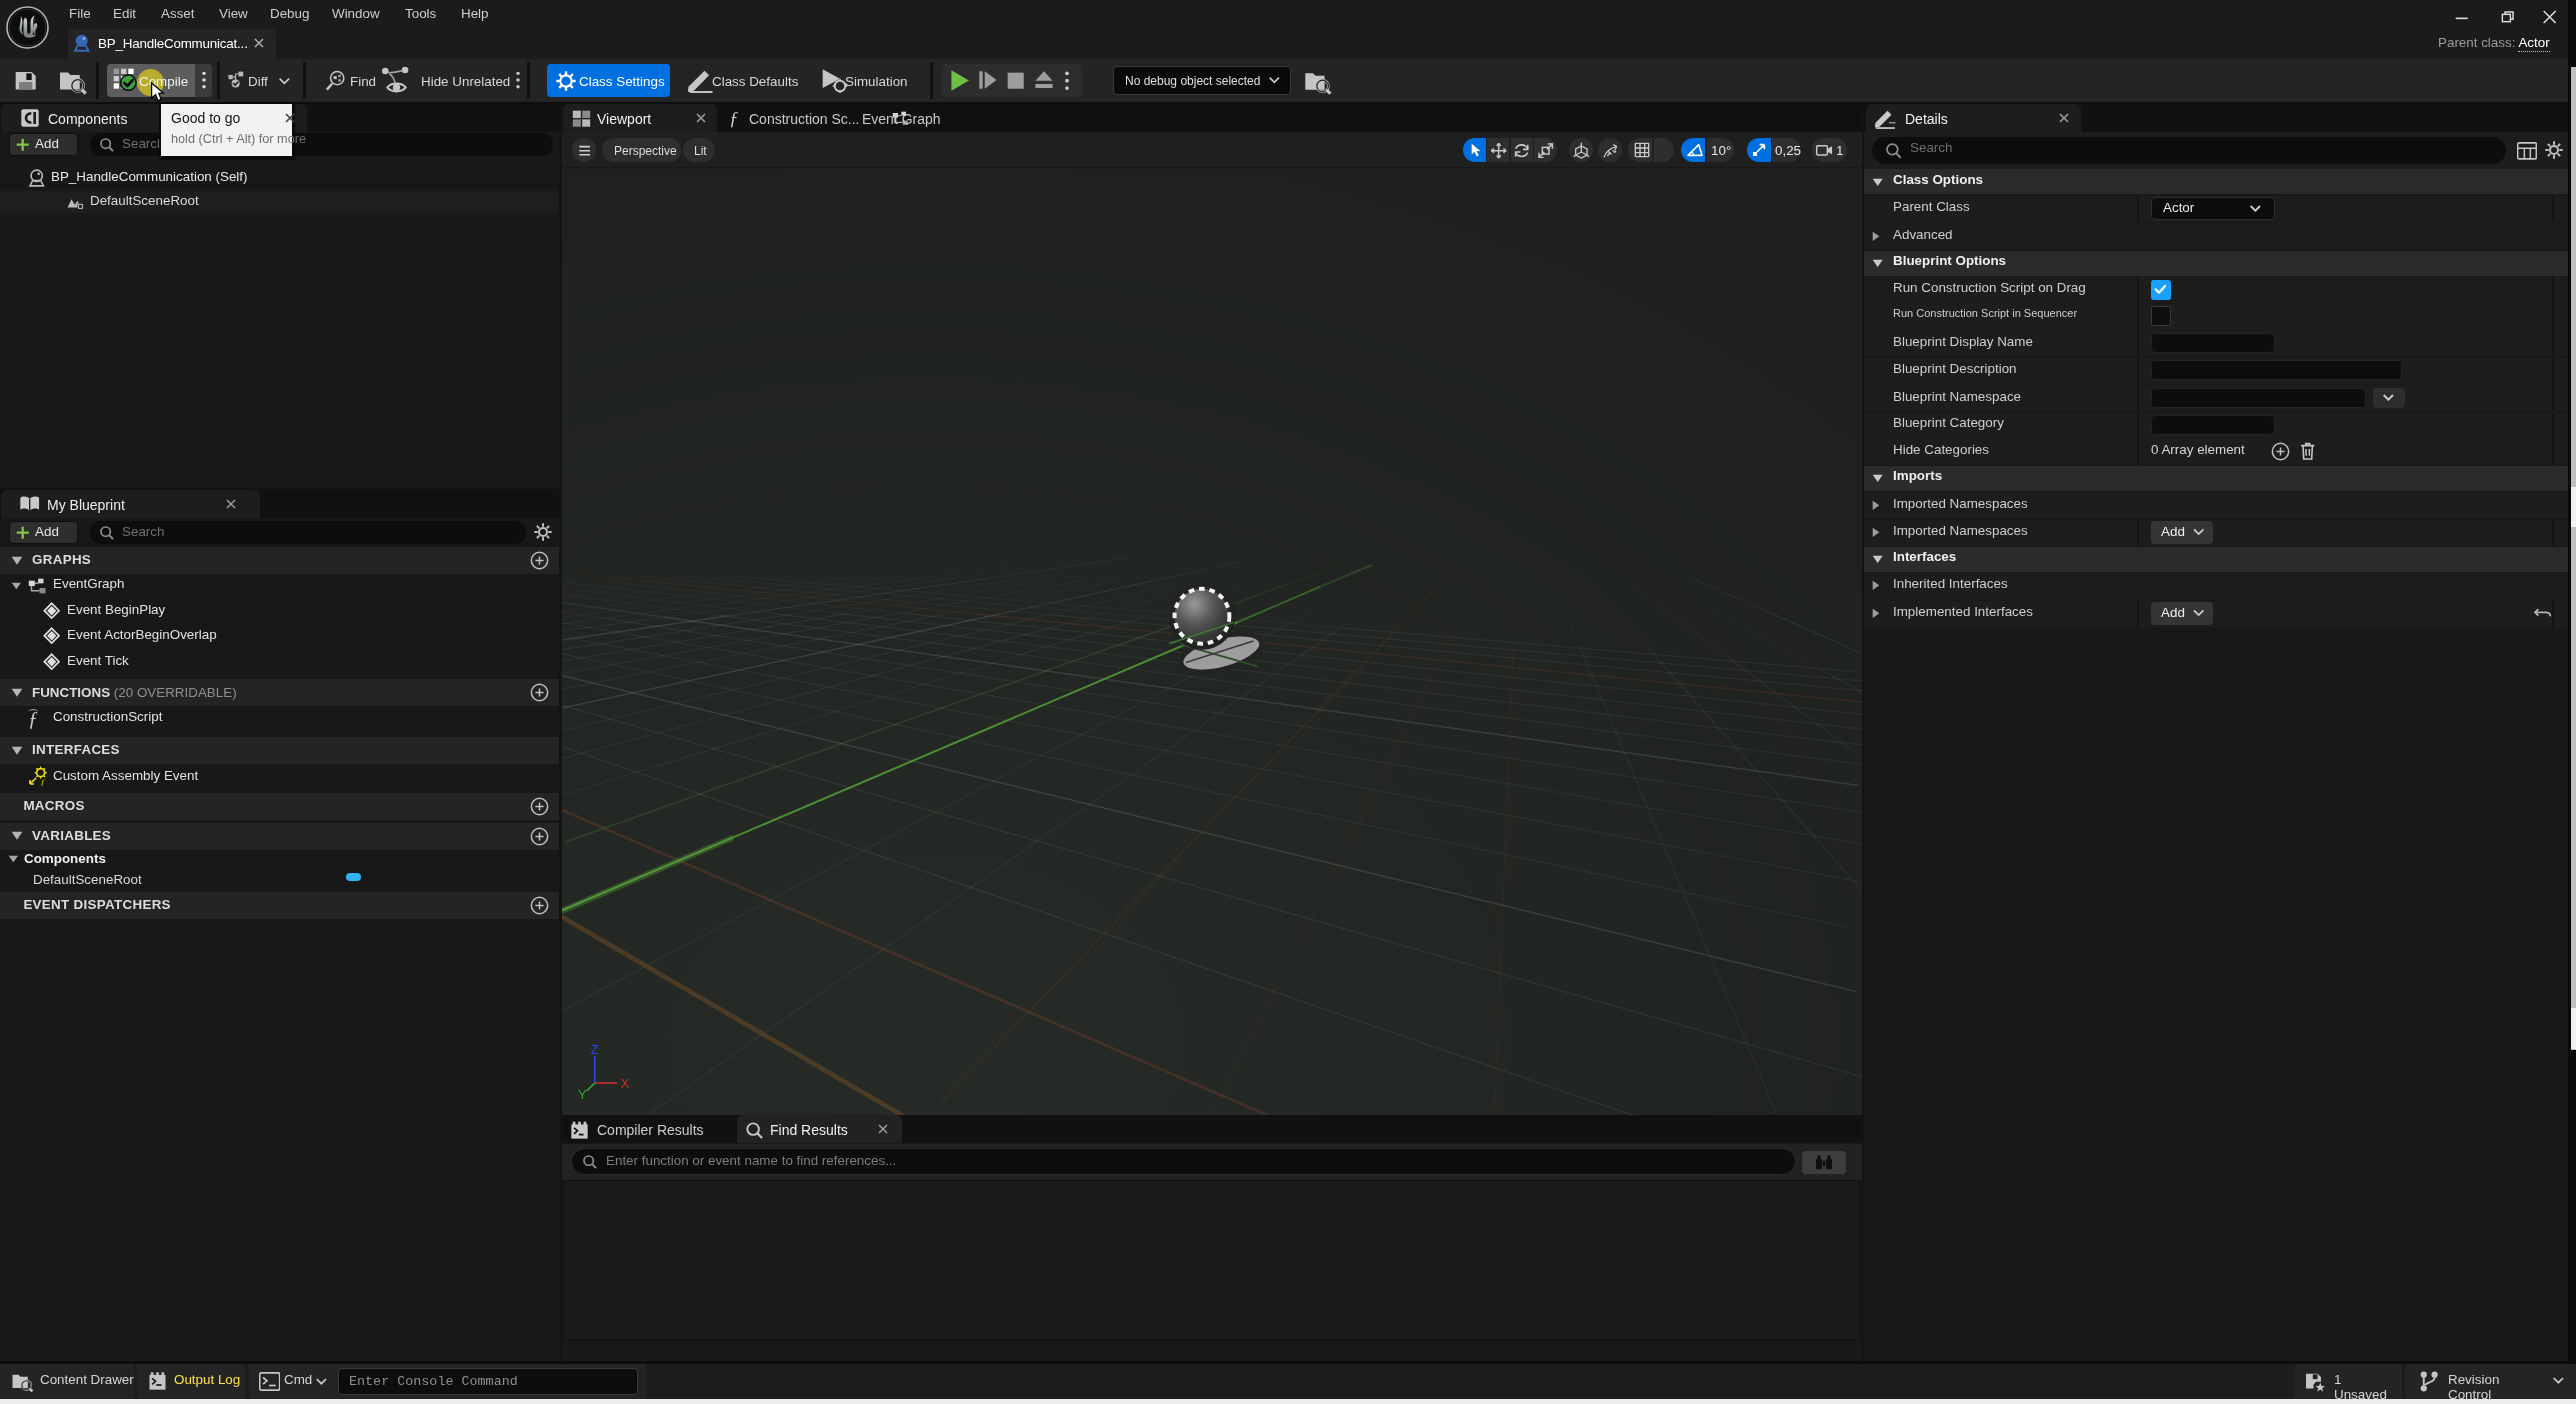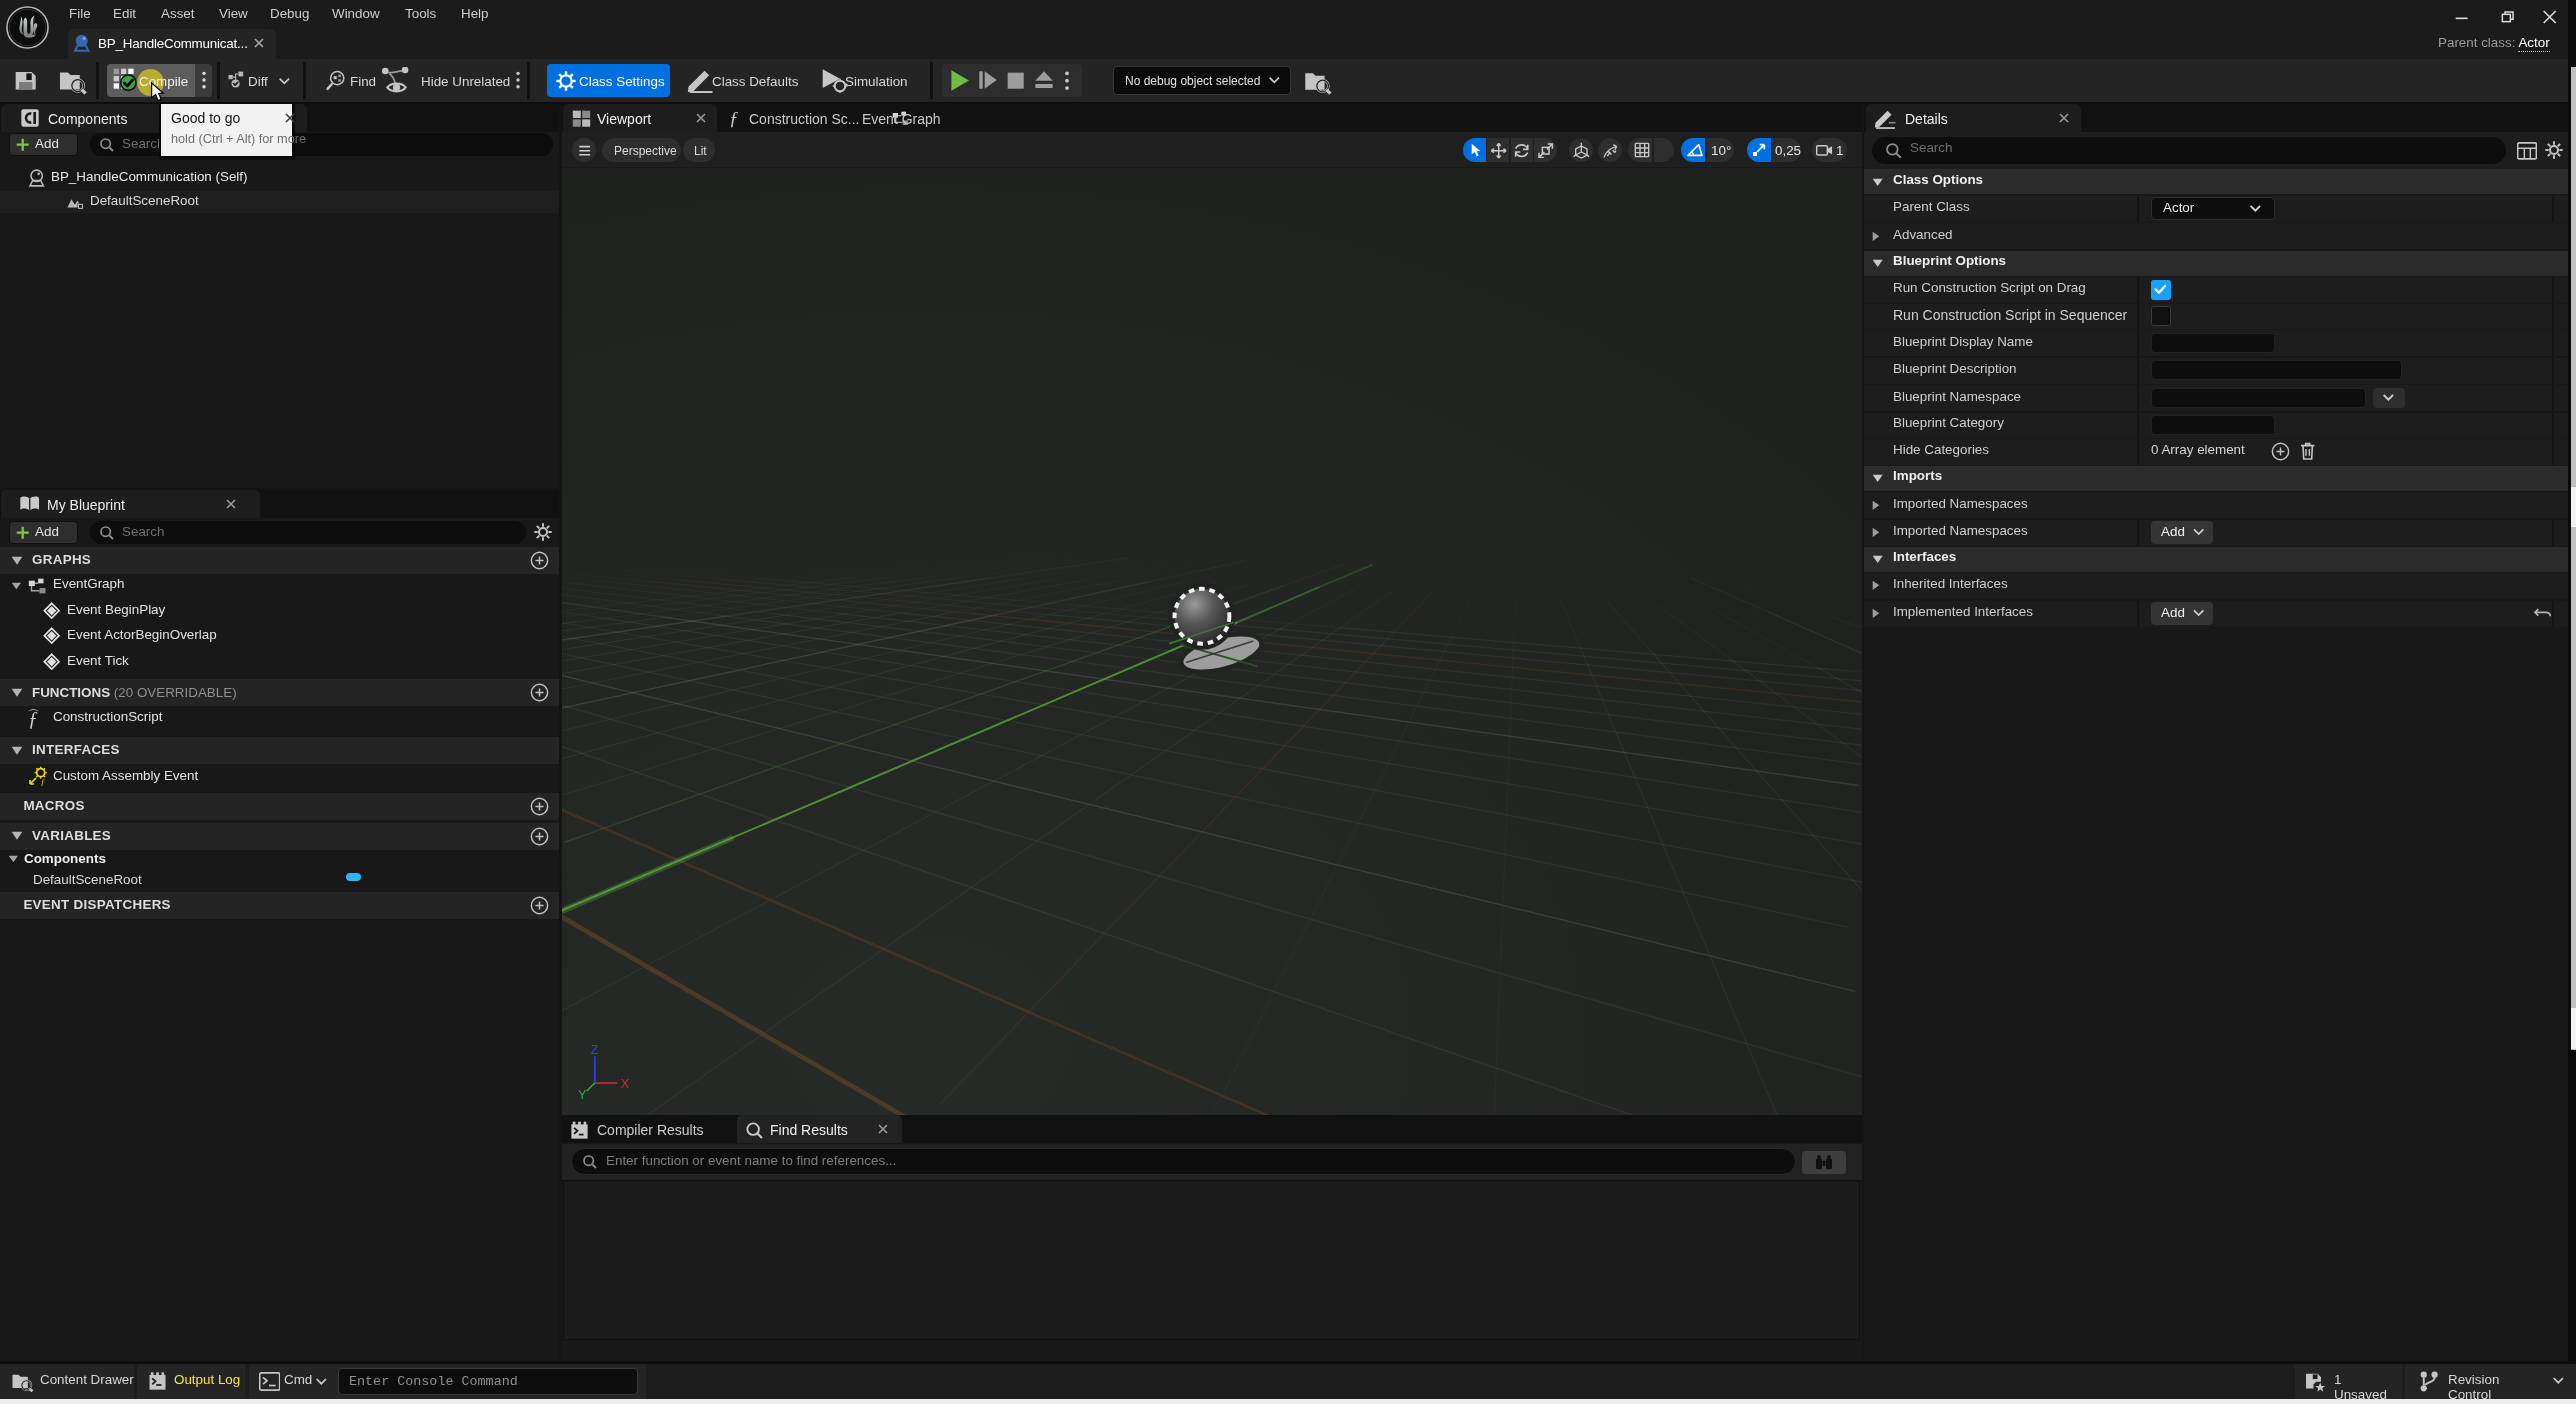--- a/index.html
+++ b/index.html
@@ -756,21 +756,21 @@
 <div class="abs" style="left:2137px;top:277px;width:2px;height:26px;background:#141414;"></div>
 <div class="abs" style="left:2552px;top:277px;width:2px;height:26px;background:#141414;"></div>
 <div class="abs" style="left:1893px;top:280px;font-size:13.4px;color:#cfcfcf;">Run Construction Script on Drag</div>
 <div class="abs" style="left:2151px;top:280px;width:20px;height:20px;background:#18a0fb;border-radius:2.7px;"></div>
 <svg class="abs" style="left:2153px;top:282px;" width="14.7" height="14.7" viewBox="0 0 22 22">
       <path d="M4 11 L9 16 L18 6" fill="none" stroke="#ffffff" stroke-width="3.4" stroke-linecap="round" stroke-linejoin="round"></path>
     </svg>
 <div class="abs" style="left:1864px;top:304px;width:704px;height:25px;background:#1d1d1d;"></div>
 <div class="abs" style="left:2137px;top:304px;width:2px;height:25px;background:#141414;"></div>
 <div class="abs" style="left:2552px;top:304px;width:2px;height:25px;background:#141414;"></div>
-<div class="abs" style="left:1893px;top:307px;font-size:14px;color:#cfcfcf;">Run Construction Script in Sequencer</div>
+<div class="abs" style="left:1893px;top:307px;font-size:11px;color:#cfcfcf;">Run Construction Script in Sequencer</div>
 <div class="abs" style="left:2151px;top:306px;width:20px;height:20px;background:#0f0f0f;border:0.7px solid #3a3a3a;border-radius:2.7px;"></div>
 <div class="abs" style="left:1864px;top:330px;width:704px;height:26px;background:#1d1d1d;"></div>
 <div class="abs" style="left:2137px;top:330px;width:2px;height:26px;background:#141414;"></div>
 <div class="abs" style="left:2552px;top:330px;width:2px;height:26px;background:#141414;"></div>
 <div class="abs" style="left:1893px;top:334px;font-size:13.4px;color:#cfcfcf;">Blueprint Display Name</div>
 <div class="abs" style="left:2151px;top:333px;width:124px;height:20px;background:#0d0d0d;border:0.7px solid #232323;border-radius:4px;"></div>
 <div class="abs" style="left:1864px;top:358px;width:704px;height:26px;background:#1d1d1d;"></div>
 <div class="abs" style="left:2137px;top:358px;width:2px;height:26px;background:#141414;"></div>
 <div class="abs" style="left:2552px;top:358px;width:2px;height:26px;background:#141414;"></div>
 <div class="abs" style="left:1893px;top:361px;font-size:13.4px;color:#cfcfcf;">Blueprint Description</div>

